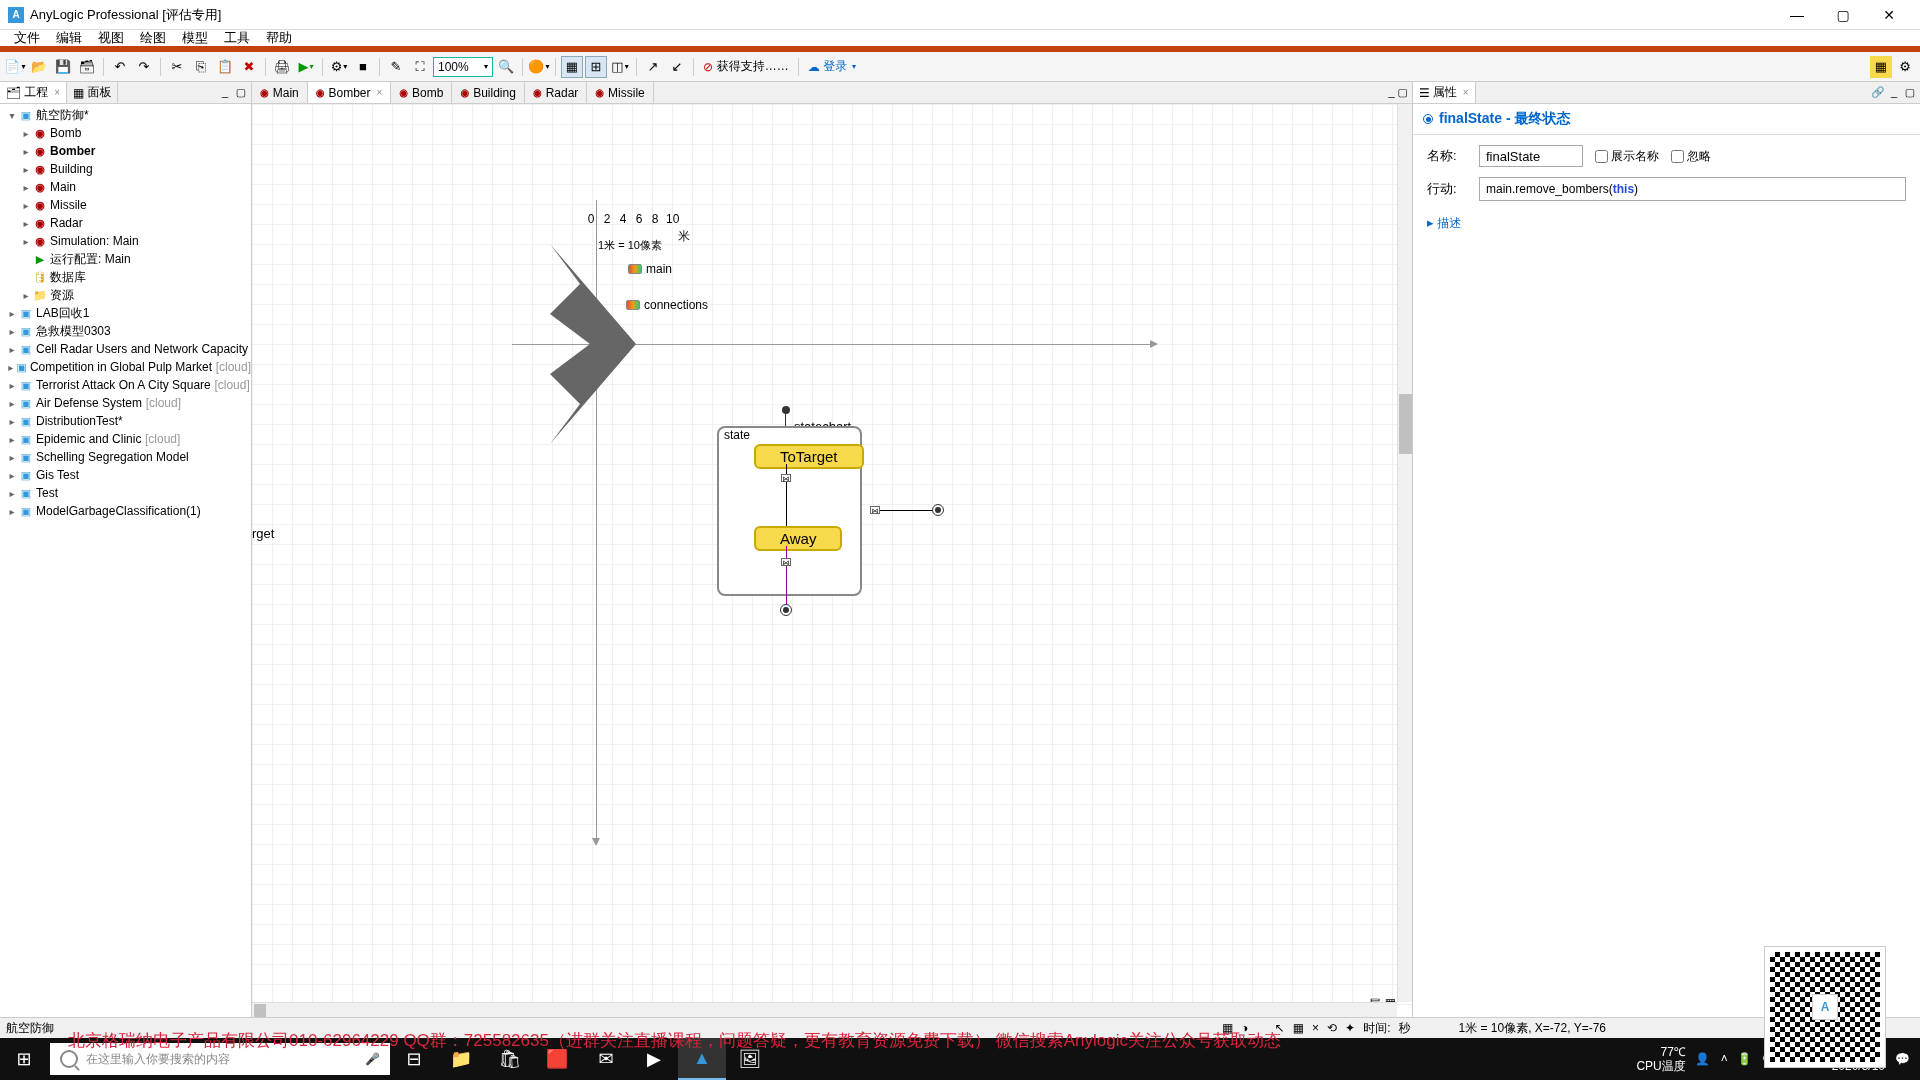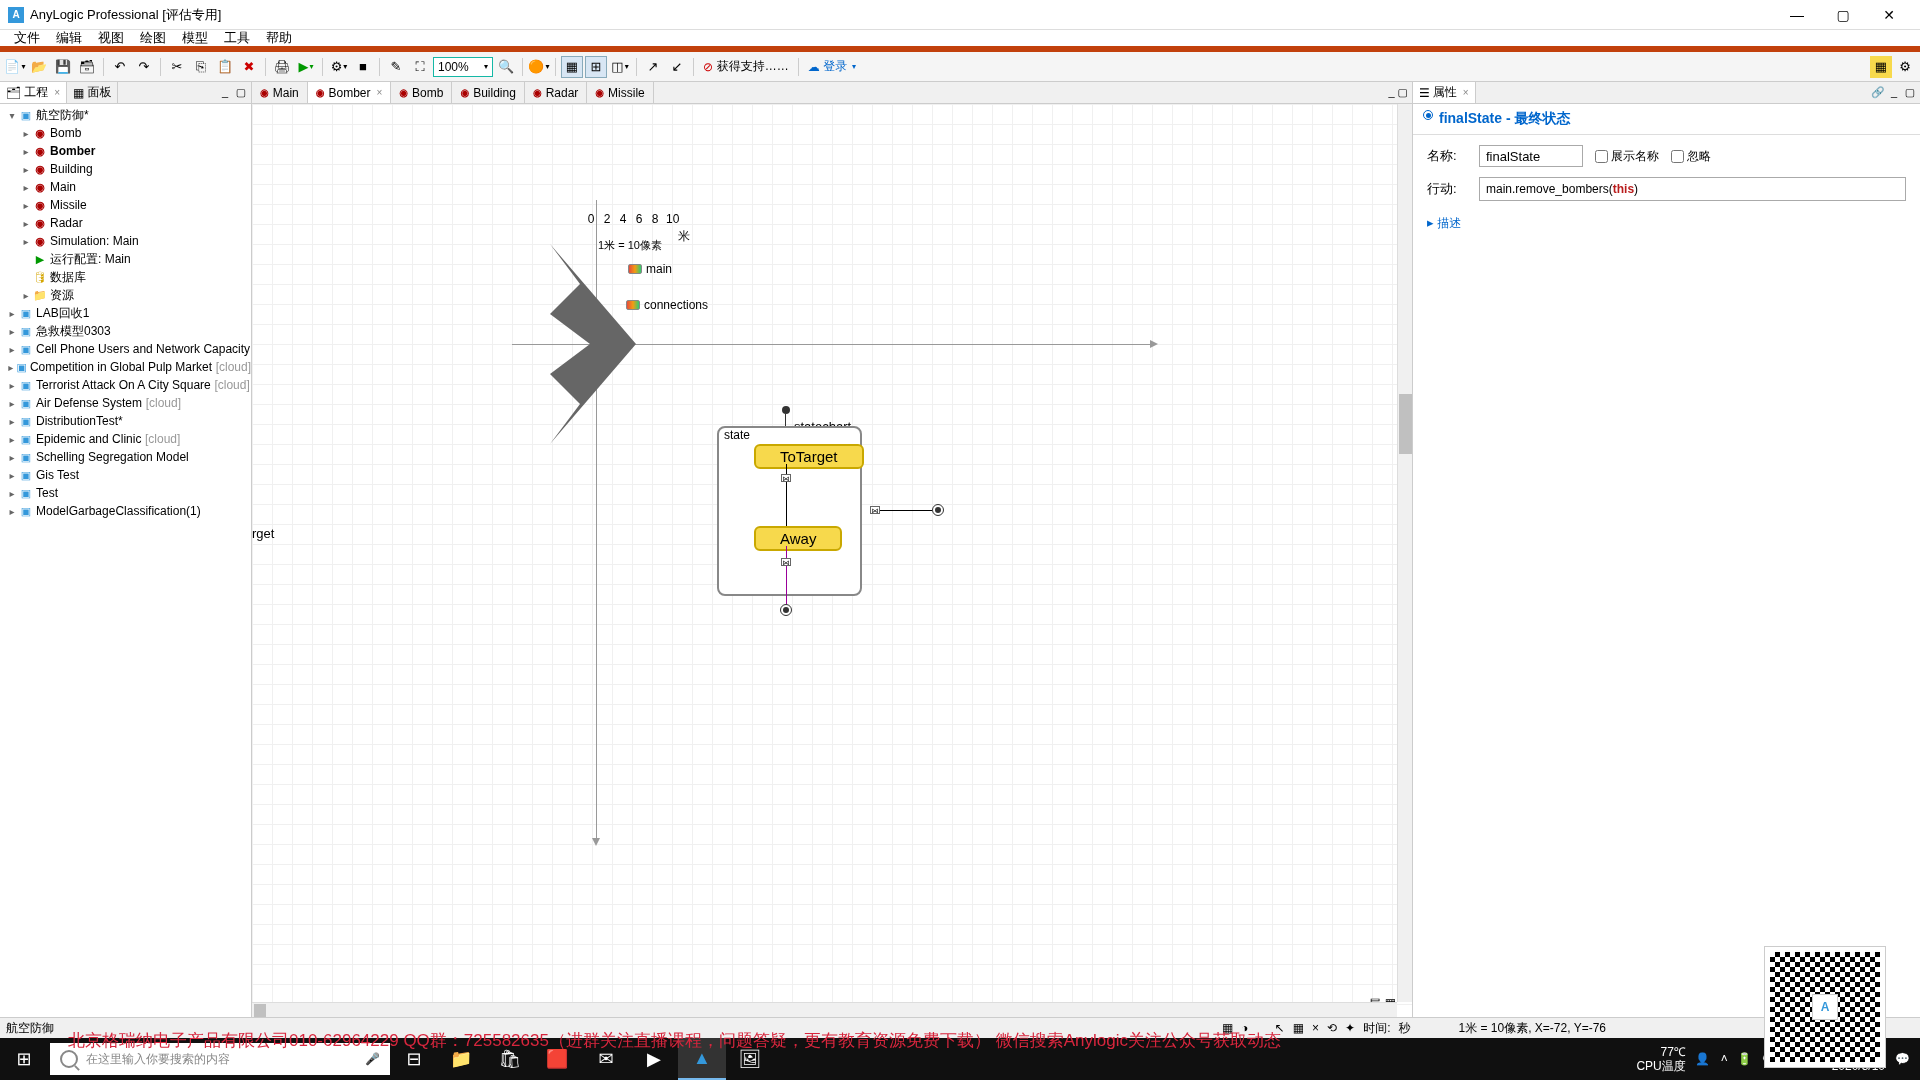--- a/index.html
+++ b/index.html
@@ -93,32 +93,32 @@
 
 .canvas-footer { position:absolute; bottom:4px; right:16px; font-size:11px; display:flex; gap:4px; }
 
 .vscroll { position:absolute; right:0; top:0; bottom:15px; width:15px; background:#f0f0f0; border-left:1px solid #ddd; }
 .vscroll .thumb { position:absolute; top:290px; width:13px; height:60px; background:#c0c0c0; left:1px; }
 .hscroll { position:absolute; left:0; right:15px; bottom:0; height:15px; background:#f0f0f0; border-top:1px solid #ddd; }
 .hscroll .thumb { position:absolute; left:2px; height:13px; width:12px; background:#c0c0c0; top:1px; }
 
 
 .right-panel { width: 508px; background: #fff; border-left: 1px solid #ccc; display: flex; flex-direction: column; }
-.prop-header { padding: 6px 10px; border-bottom: 1px solid #ddd; display:flex; align-items:flex-start; gap:6px; }
+.prop-header { padding: 6px 10px; border-bottom: 1px solid #ddd; display:flex; align-items:center; gap:6px; }
 .prop-header .bullet { width:10px;height:10px; border:1px solid #0066cc; border-radius:50%; display:flex;align-items:center;justify-content:center; }
 .prop-header .bullet::after { content:''; width:5px;height:5px;border-radius:50%;background:#0066cc; }
 .prop-header .ptitle { color:#0066cc; font-size:14px; font-weight:bold; }
 .prop-body { padding: 10px 14px; display:flex; flex-direction:column; gap:10px; }
 .prop-row { display:flex; align-items:center; gap:12px; }
 .prop-row .plabel { width:40px; font-size:13px; }
 .prop-row input[type=text] { border:1px solid #aaa; padding:2px 6px; font-size:13px; height:22px; }
 .prop-row .chk { display:flex; align-items:center; gap:3px; font-size:13px; }
 .prop-row .chk input { width:13px;height:13px; }
 .action-box { flex:1; border:1px solid #aaa; padding:3px 6px; font-family:Consolas,monospace; font-size:13px; height:24px; background:#fff; }
-.action-box .kw { color:#b91c1c; font-weight:bold; }
+.action-box .kw { color:#1d4ed8; font-weight:bold; }
 .desc-section { padding:4px 14px; color:#0066cc; font-size:13px; cursor:pointer; }
 
 
 .promo { position:absolute; bottom:28px; left:68px; font-size:17px; color:#d7263d; font-weight:500; white-space:nowrap; }
 .qr { position:absolute; bottom:12px; right:34px; width:122px; height:122px; background:#fff; border:1px solid #ccc; display:flex;align-items:center;justify-content:center; }
 .qr-inner { width:110px;height:110px; background: repeating-conic-gradient(#000 0 25%, #fff 0 50%) 0 0/10px 10px; position:relative; }
 .qr-logo { position:absolute; top:42px;left:42px;width:26px;height:26px;background:#fff;border:1px solid #ccc;display:flex;align-items:center;justify-content:center;color:#3498db;font-weight:bold; }
 
 
 .statusbar-app { height:18px; background:#f0f0f0; border-top:1px solid #ccc; display:flex; align-items:center; padding:10px 6px; font-size:11px; gap:20px; }
@@ -285,21 +285,21 @@
           <span class="lbl">LAB回收1</span>
         </div>
       <div class="tree-item">
           <span class="exp">▸</span>
           <span class="icn proj">▣</span>
           <span class="lbl">急救模型0303</span>
         </div>
       <div class="tree-item">
           <span class="exp">▸</span>
           <span class="icn proj">▣</span>
-          <span class="lbl">Cell Phone Users and Network Capacity</span>
+          <span class="lbl">Cell Radar Users and Network Capacity</span>
         </div>
       <div class="tree-item"><span class="exp">▸</span><span class="icn proj">▣</span><span class="lbl">Competition in Global Pulp Market</span>&nbsp;<span class="cloud">[cloud]</span></div>
       <div class="tree-item"><span class="exp">▸</span><span class="icn proj">▣</span><span class="lbl">Terrorist Attack On A City Square</span>&nbsp;<span class="cloud">[cloud]</span></div>
       <div class="tree-item"><span class="exp">▸</span><span class="icn proj">▣</span><span class="lbl">Air Defense System</span>&nbsp;<span class="cloud">[cloud]</span></div>
       <div class="tree-item">
           <span class="exp">▸</span>
           <span class="icn proj">▣</span>
           <span class="lbl">DistributionTest*</span>
         </div>
       <div class="tree-item"><span class="exp">▸</span><span class="icn proj">▣</span><span class="lbl">Epidemic and Clinic</span>&nbsp;<span class="cloud">[cloud]</span></div>

